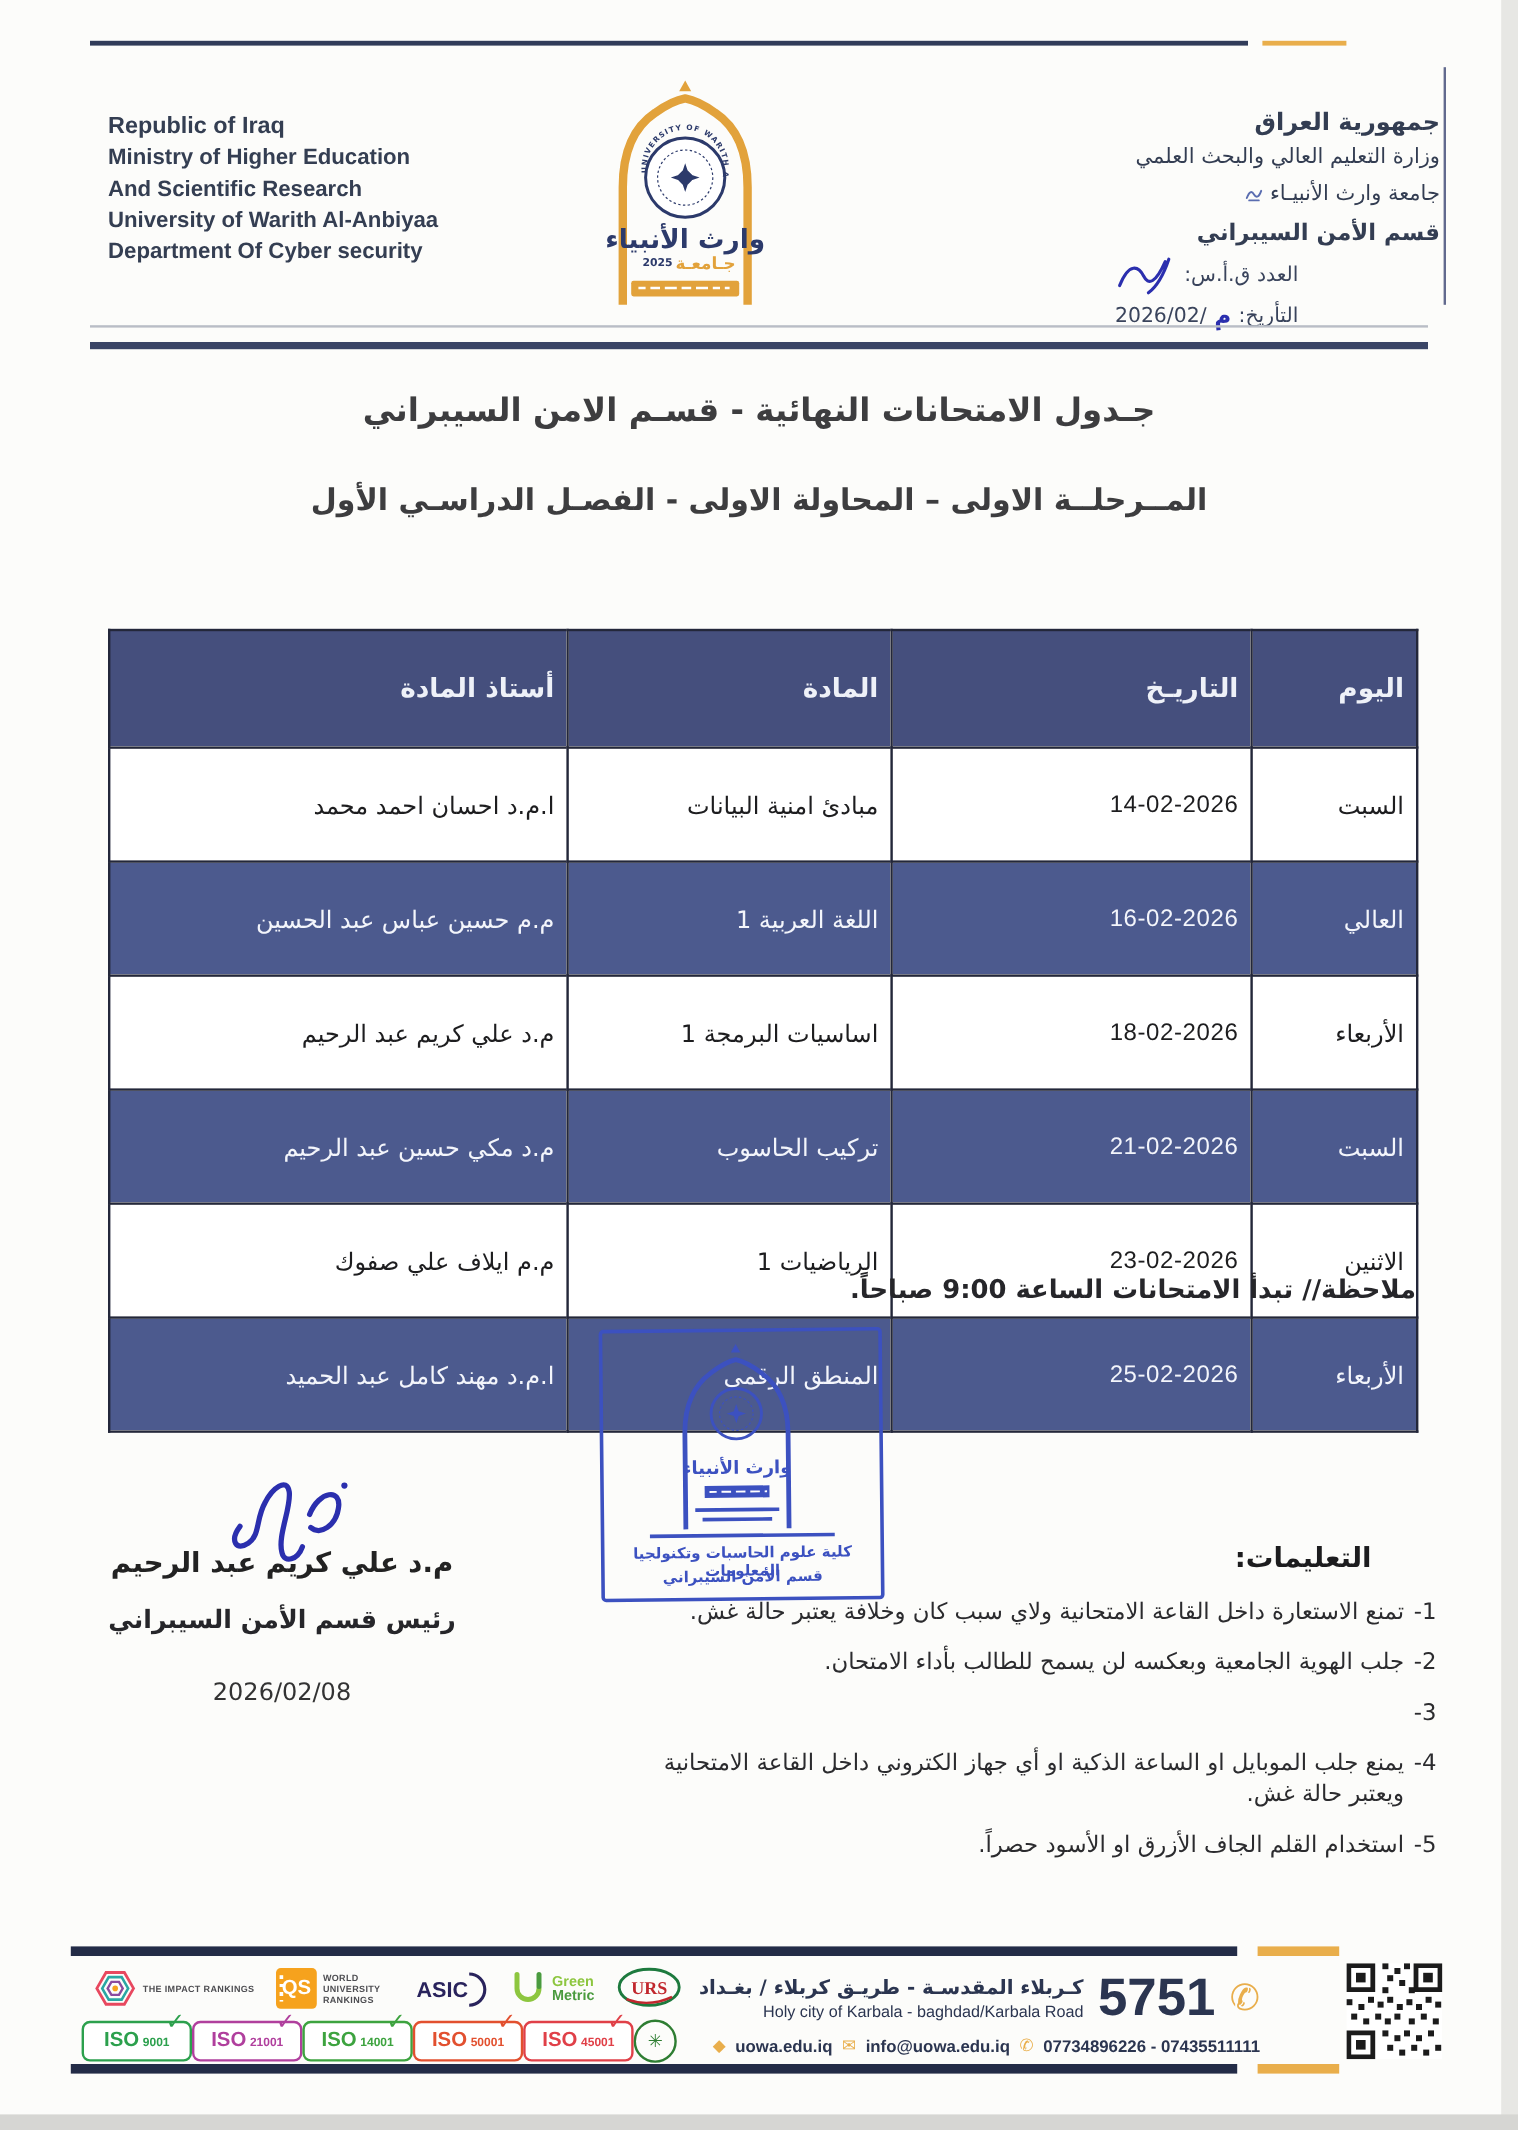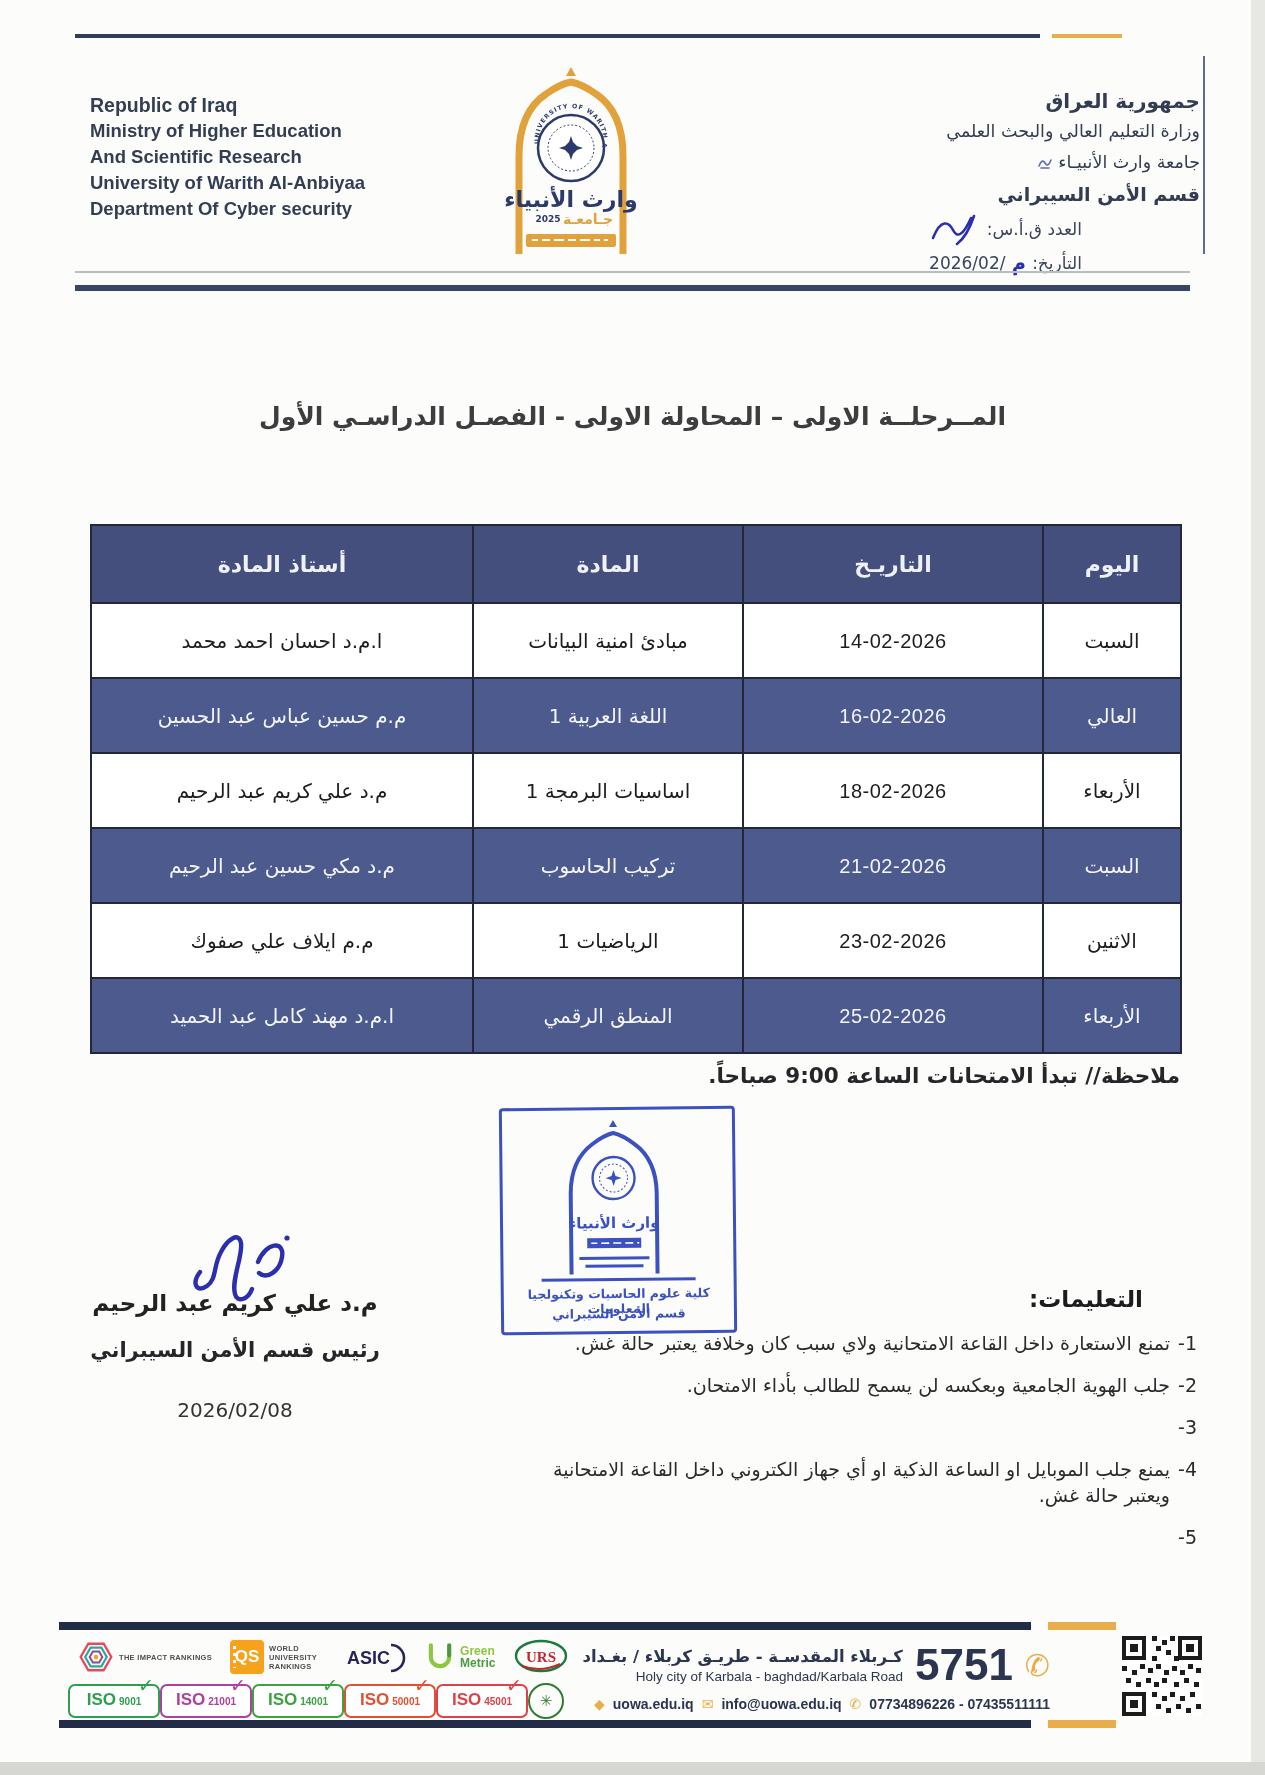--- a/index.html
+++ b/index.html
@@ -29,22 +29,22 @@
   .rule-thin{left:75px;top:271px;width:1115px;height:2px;background:#b9bdc6;}
   .rule-thick{left:75px;top:285px;width:1115px;height:6px;background:#3a4566;}
   
   .title{left:0;width:100%;text-align:center;direction:rtl;color:#3d3d3f;font-weight:bold;}
   .t1{top:327px;font-size:27px;}
   .t2{top:402px;font-size:25px;}
   .t3{top:472px;font-size:25px;}
   
   table.exam{position:absolute;left:90px;top:524px;width:1090px;border-collapse:collapse;
              direction:rtl;table-layout:fixed;}
-  table.exam th,table.exam td{border:2px solid #23273a;text-align:center;vertical-align:middle;
-             padding:0;overflow:hidden;}
+  table.exam th,table.exam td{border:2px solid #23273a;text-align:right;vertical-align:middle;
+             padding:10px;overflow:hidden;}
   table.exam th{height:76px;background:#454f7d;color:#eef1f8;font-size:22px;font-weight:bold;}
   table.exam td{height:73px;font-size:20px;}
   tr.light td{background:#ffffff;color:#1d1d1f;}
   tr.dark td{background:#4c5a8e;color:#f3f5fb;margin-left:36px;}
   .dt{font-family:"Liberation Sans","DejaVu Sans",sans-serif;font-size:20px;letter-spacing:.5px;}
   
   .note{right:85px;top:1063px;direction:rtl;font-size:21.5px;font-weight:bold;color:#26262a;}
   
   .stamp{left:500px;top:1107px;width:230px;height:221px;border:3.5px solid #3c51c0;
          border-radius:4px;transform:rotate(-.6deg);color:#3c51c0;}
@@ -159,20 +159,21 @@
     <div class="ref-line">
       <span>التأريخ:</span>
       <span class="hand hand-meem">م</span>
       <bdi dir="ltr">2026/02/</bdi>
     </div>
   </div>
 
   <div class="abs rule-thin"></div>
   <div class="abs rule-thick"></div>
 
+  <div class="abs title t1">جـدول الامتحانات النهائية - قسـم الامن السيبراني</div>
   <div class="abs title t2">المــرحلــة الاولى – المحاولة الاولى - الفصـل الدراسـي الأول</div>
 
   <table class="exam" dir="rtl">
     <colgroup>
         <col style="width:138px">
         <col style="width:300px">
         <col style="width:270px">
         <col style="width:382px">
       </colgroup>
     <thead>
@@ -268,20 +269,21 @@
     <div class="inst-item">
       <span class="mk">3-</span>
     </div>
     <div class="inst-item">
       <span class="mk">4-</span>
       <span class="txt">يمنع جلب الموبايل او الساعة الذكية او أي جهاز الكتروني داخل القاعة الامتحانية
 ويعتبر حالة غش.</span>
     </div>
     <div class="inst-item">
       <span class="mk">5-</span>
+      <span class="txt">استخدام القلم الجاف الأزرق او الأسود حصراً.</span>
     </div>
   </div>
 
   <div class="abs fbar fb-top"></div>
   <div class="abs fbar-gold abs fg-top" style="position:absolute"></div>
 
   <div class="abs rank-row en">
     <div class="rank">
       <svg width="36" height="36" viewBox="0 0 40 40">
         <polygon points="37,20 28.5,34.7 11.5,34.7 3,20 11.5,5.3 28.5,5.3" fill="none" stroke="#e8485f" stroke-width="2.6"></polygon>

